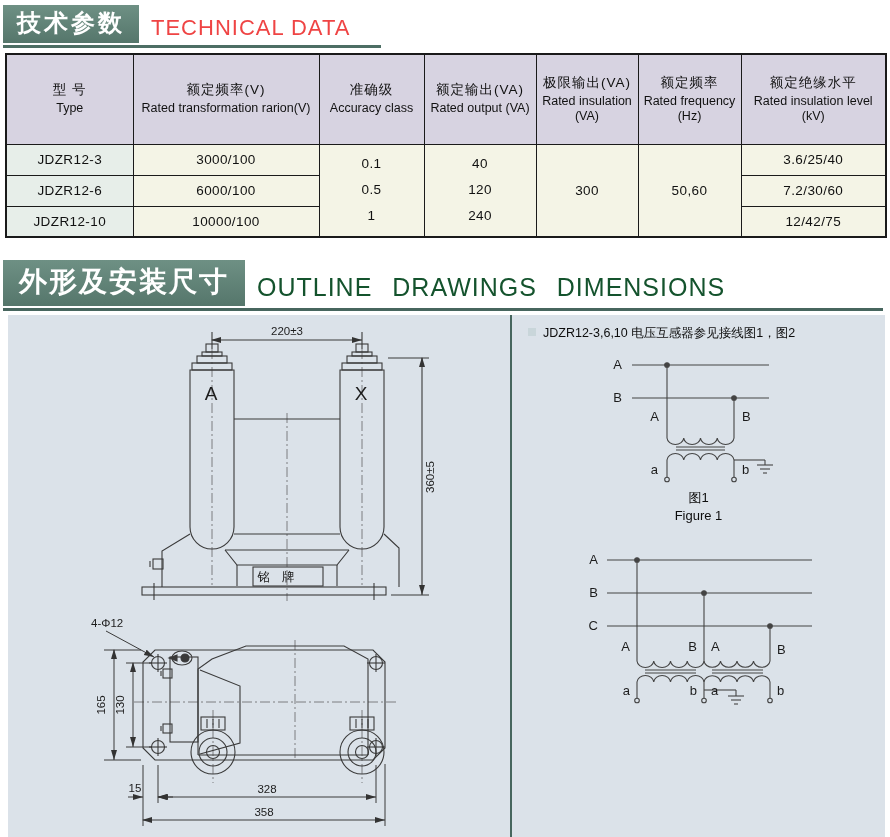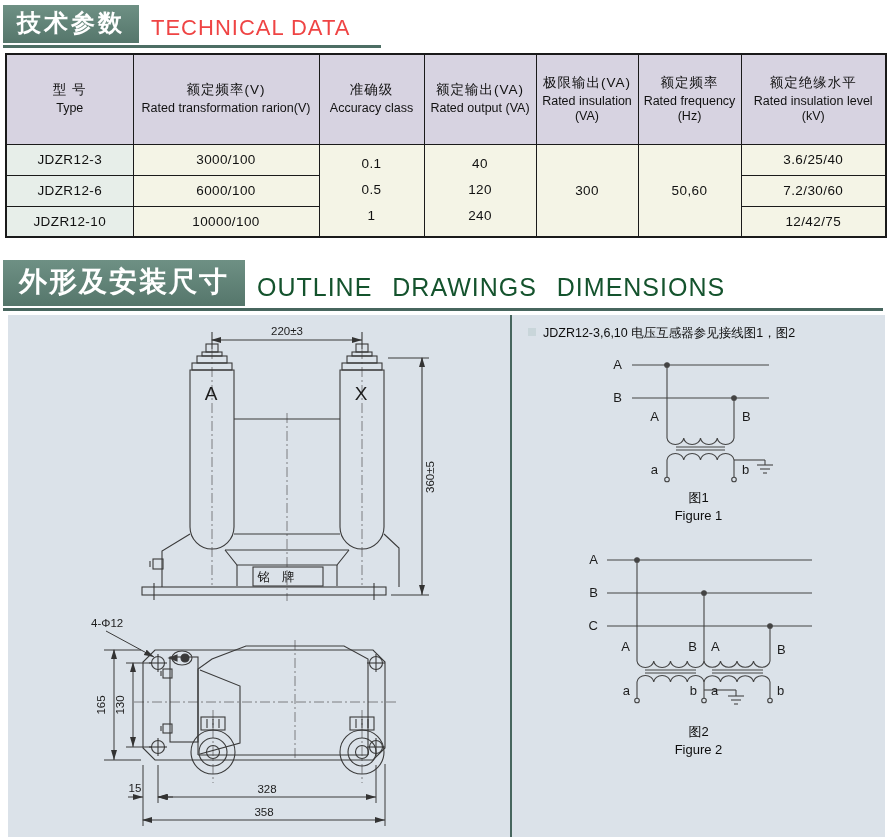--- a/index.html
+++ b/index.html
@@ -363,19 +363,15 @@
           <text x="118" y="103" text-anchor="end">A</text>
           <text x="185" y="103" text-anchor="end">B</text>
           <text x="199" y="103">A</text>
           <text x="265" y="106">B</text>
           <text x="118" y="147" text-anchor="end">a</text>
           <text x="185" y="147" text-anchor="end">b</text>
           <text x="199" y="147">a</text>
           <text x="265" y="147">b</text>
         </g>
       </svg>
-      <div class="fig-caption">
-        <div>图2</div>
-        <div>Figure 2</div>
-      </div>
     </div>
   </div>
 </div>
 
 </body></html>

